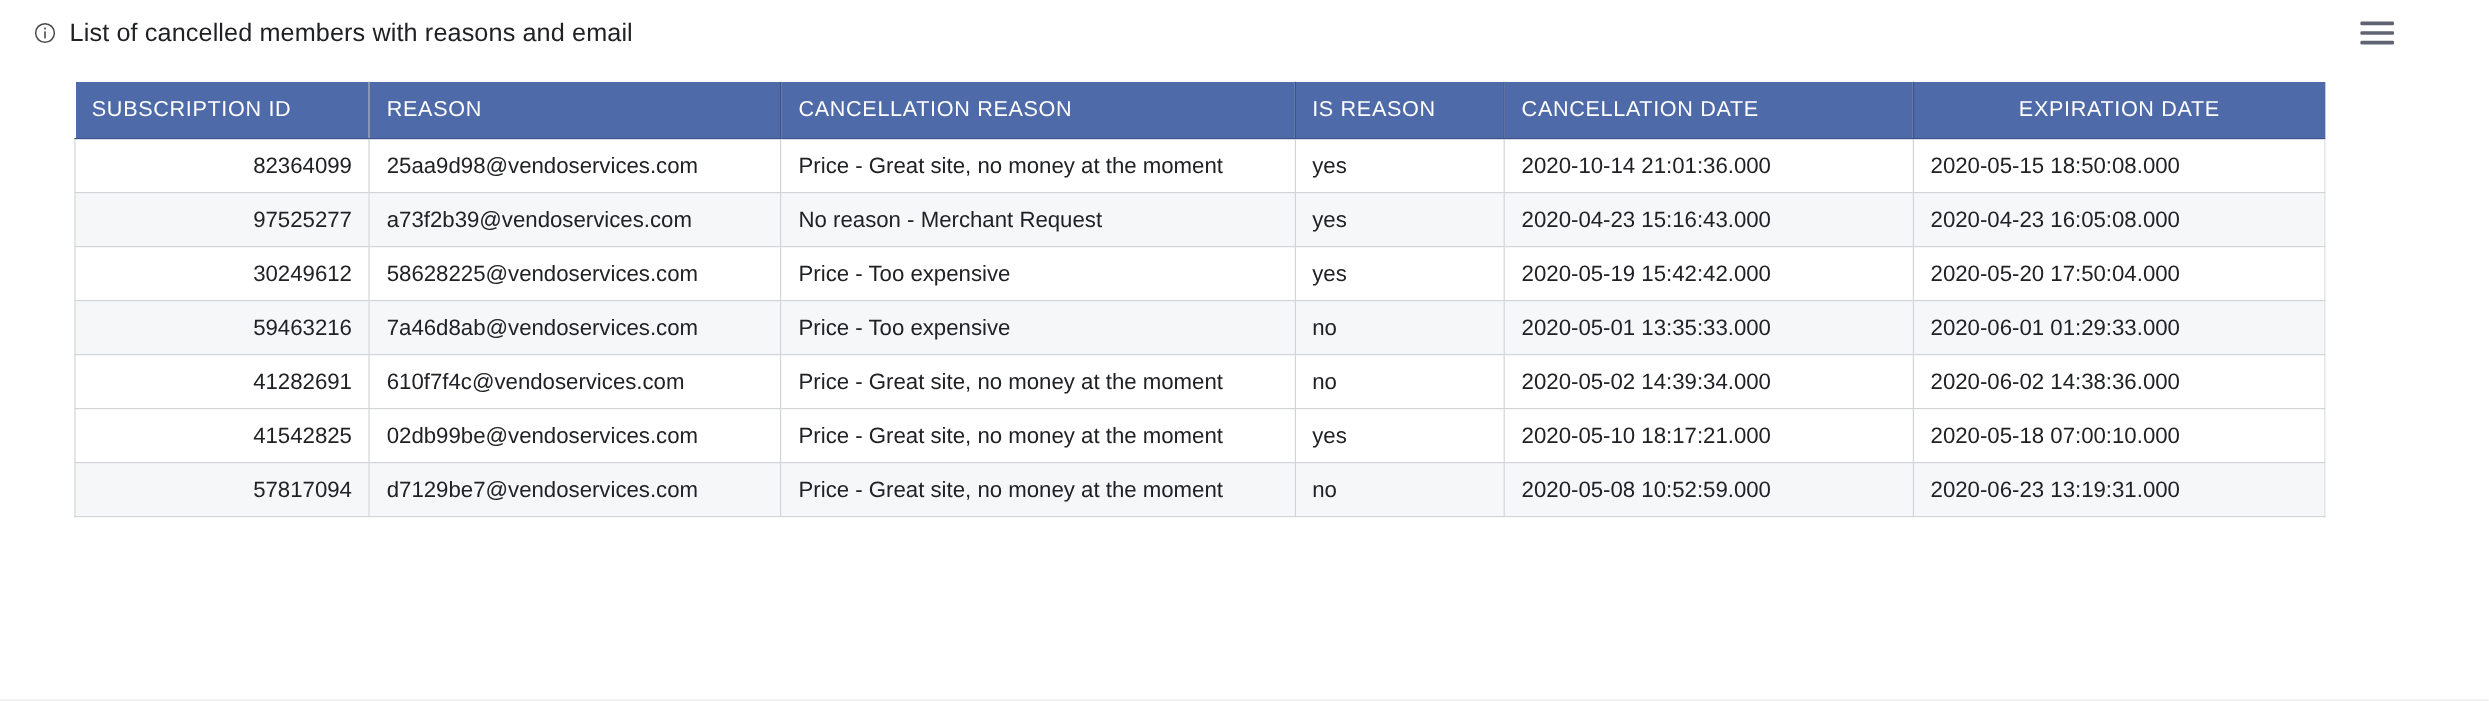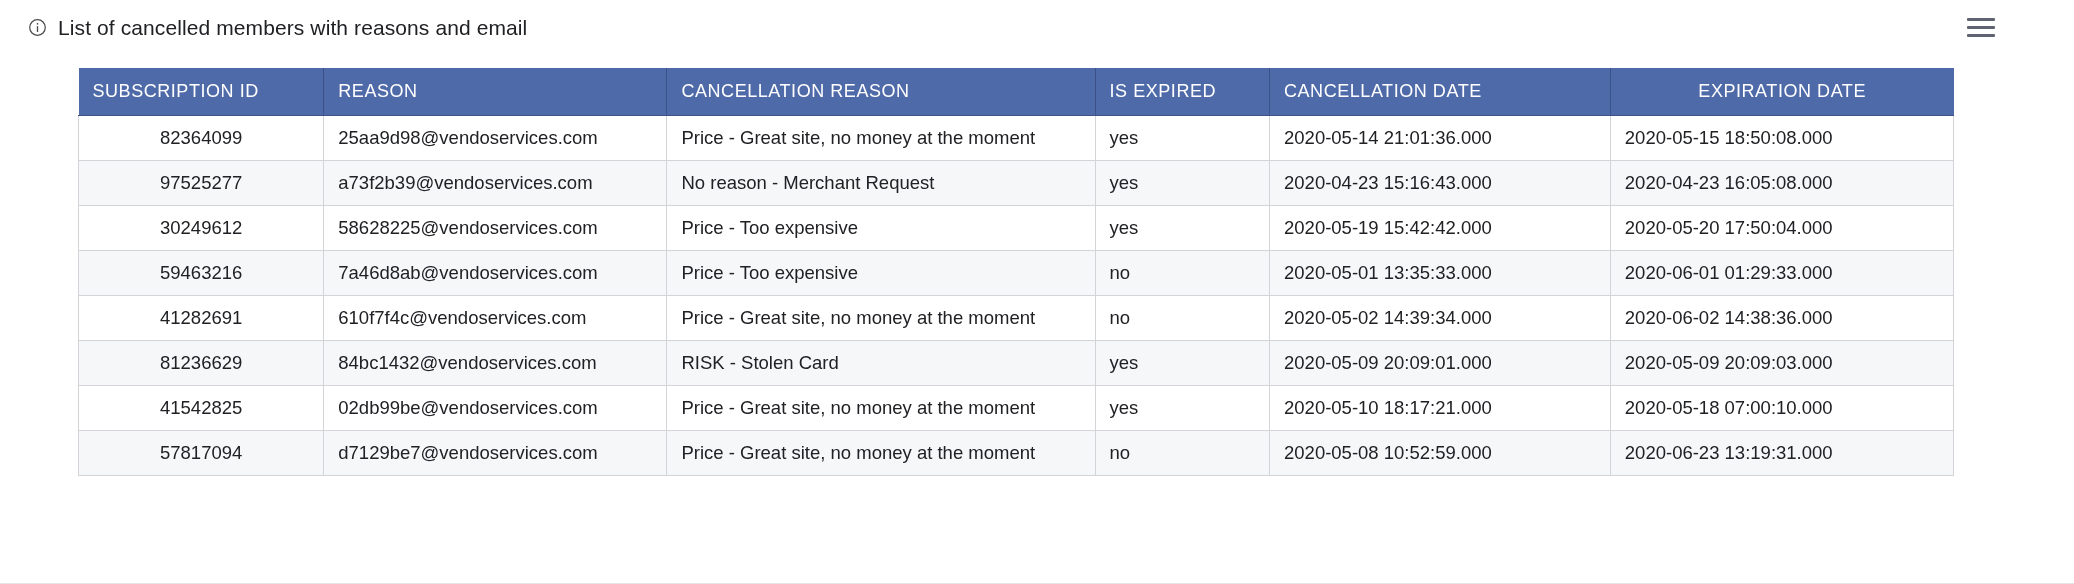--- a/index.html
+++ b/index.html
@@ -75,21 +75,21 @@
   .menu-button .bar {
     display: block;
     height: 3px;
     border-radius: 1px;
     background: #5f6372;
   }
 
   
   .table-scroll {
     position: absolute;
-    left: 50px;
+    left: 34px;
     top: 68px;
     width: 1876px;
     height: 491px;
     overflow: hidden;
     padding-left: 28px;
   }
   table.data-grid {
     border-collapse: collapse;
     table-layout: fixed;
     width: 1876px;
@@ -123,21 +123,20 @@
 
   table.data-grid tbody td {
     background: #ffffff;
     color: #202124;
     border-right: 1px solid #d3d4d8;
     border-bottom: 1px solid #d3d4d8;
     font-size: 18.5px;
   }
   table.data-grid tbody td:first-child {
     border-left: 1px solid #d3d4d8;
-    text-align: center;
   }
   table.data-grid tbody td:last-child {
     border-right: 1px solid #d3d4d8;
     margin-top: 40px;
   }
   table.data-grid tbody tr.alt td {
     background: #f6f7f8;
   }
   td.num { text-align: right; }
 
@@ -189,32 +188,32 @@
           <col class="c-rsn">
         <col class="c-exp">
           <col class="c-cdt">
           <col class="c-edt">
       </colgroup>
       <thead>
         <tr>
           <th>SUBSCRIPTION ID</th>
           <th>REASON</th>
           <th>CANCELLATION REASON</th>
-          <th>IS EXPIRED</th>
+          <th>IS REASON</th>
           <th>CANCELLATION DATE</th>
           <th>EXPIRATION DATE</th>
         </tr>
       </thead>
       <tbody id="grid-body">
           <tr>
             <td class="num">82364099</td>
             <td>25aa9d98@vendoservices.com</td>
             <td>Price - Great site, no money at the moment</td>
             <td>yes</td>
-            <td>2020-05-14 21:01:36.000</td>
+            <td>2020-10-14 21:01:36.000</td>
             <td>2020-05-15 18:50:08.000</td>
           </tr>
           <tr class="alt">
             <td class="num">97525277</td>
             <td>a73f2b39@vendoservices.com</td>
             <td>No reason - Merchant Request</td>
             <td>yes</td>
             <td>2020-04-23 15:16:43.000</td>
             <td>2020-04-23 16:05:08.000</td>
           </tr>
@@ -235,28 +234,20 @@
             <td>2020-06-01 01:29:33.000</td>
           </tr>
           <tr>
             <td class="num">41282691</td>
             <td>610f7f4c@vendoservices.com</td>
             <td>Price - Great site, no money at the moment</td>
             <td>no</td>
             <td>2020-05-02 14:39:34.000</td>
             <td>2020-06-02 14:38:36.000</td>
           </tr>
-          <tr class="alt">
-            <td class="num">81236629</td>
-            <td>84bc1432@vendoservices.com</td>
-            <td>RISK - Stolen Card</td>
-            <td>yes</td>
-            <td>2020-05-09 20:09:01.000</td>
-            <td>2020-05-09 20:09:03.000</td>
-          </tr>
           <tr>
             <td class="num">41542825</td>
             <td>02db99be@vendoservices.com</td>
             <td>Price - Great site, no money at the moment</td>
             <td>yes</td>
             <td>2020-05-10 18:17:21.000</td>
             <td>2020-05-18 07:00:10.000</td>
           </tr>
           <tr class="alt">
             <td class="num">57817094</td>

